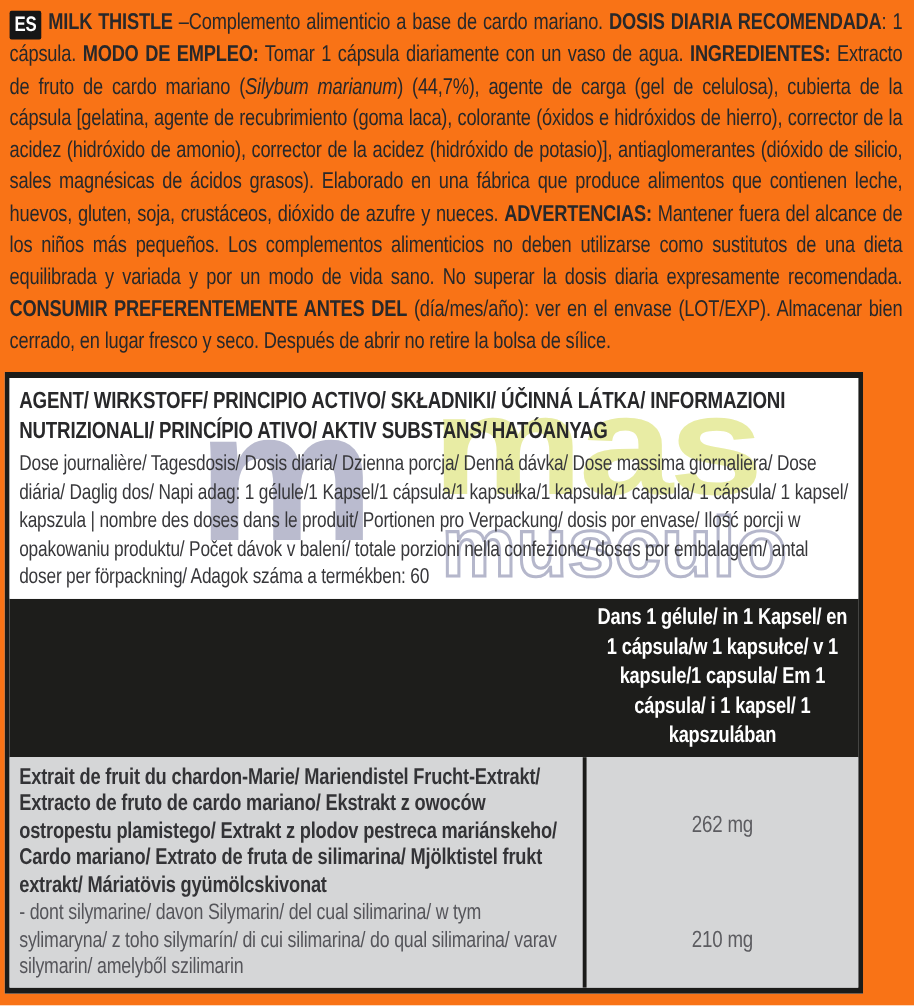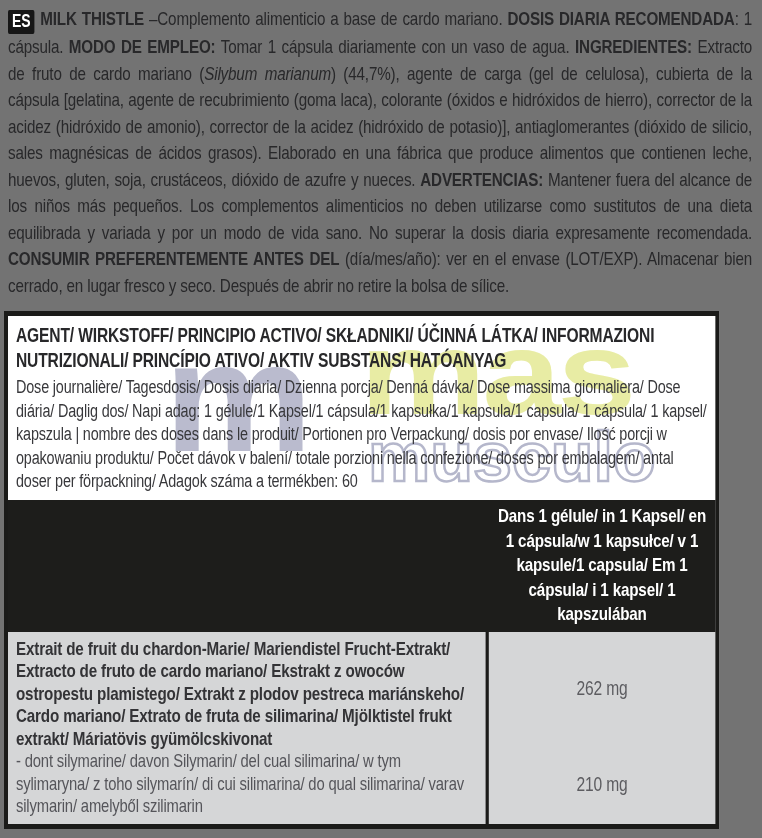--- a/index.html
+++ b/index.html
@@ -1,20 +1,20 @@
 <!DOCTYPE html>
 <html style="--text: #28282a; --band-bg: #1d1d1b; --cell-bg: #d5d6d7; --badge-bg: #161616; --badge-fg: #ffffff; --wm-yellow: #e8eca4; --wm-gray: #a9abc3;"><head>
 <meta charset="utf-8">
 <style>
   html, body { margin: 0; padding: 0; background: #ffffff; }
   .stage {
     position: relative;
     width: 762px;
     height: 838px;
-    background: #737373;
+    background: #f97316;
     overflow: hidden;
     font-family: "Liberation Sans", sans-serif;
     color: var(--text, #28282a);
   }
   
   .condense {
     width: 952px;
     transform: scaleX(0.8);
     transform-origin: 0 0;
   }

